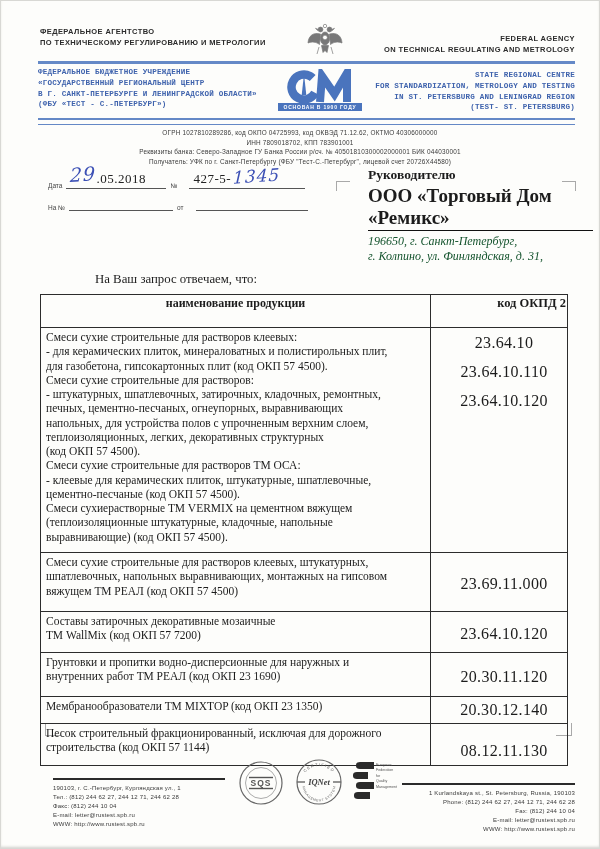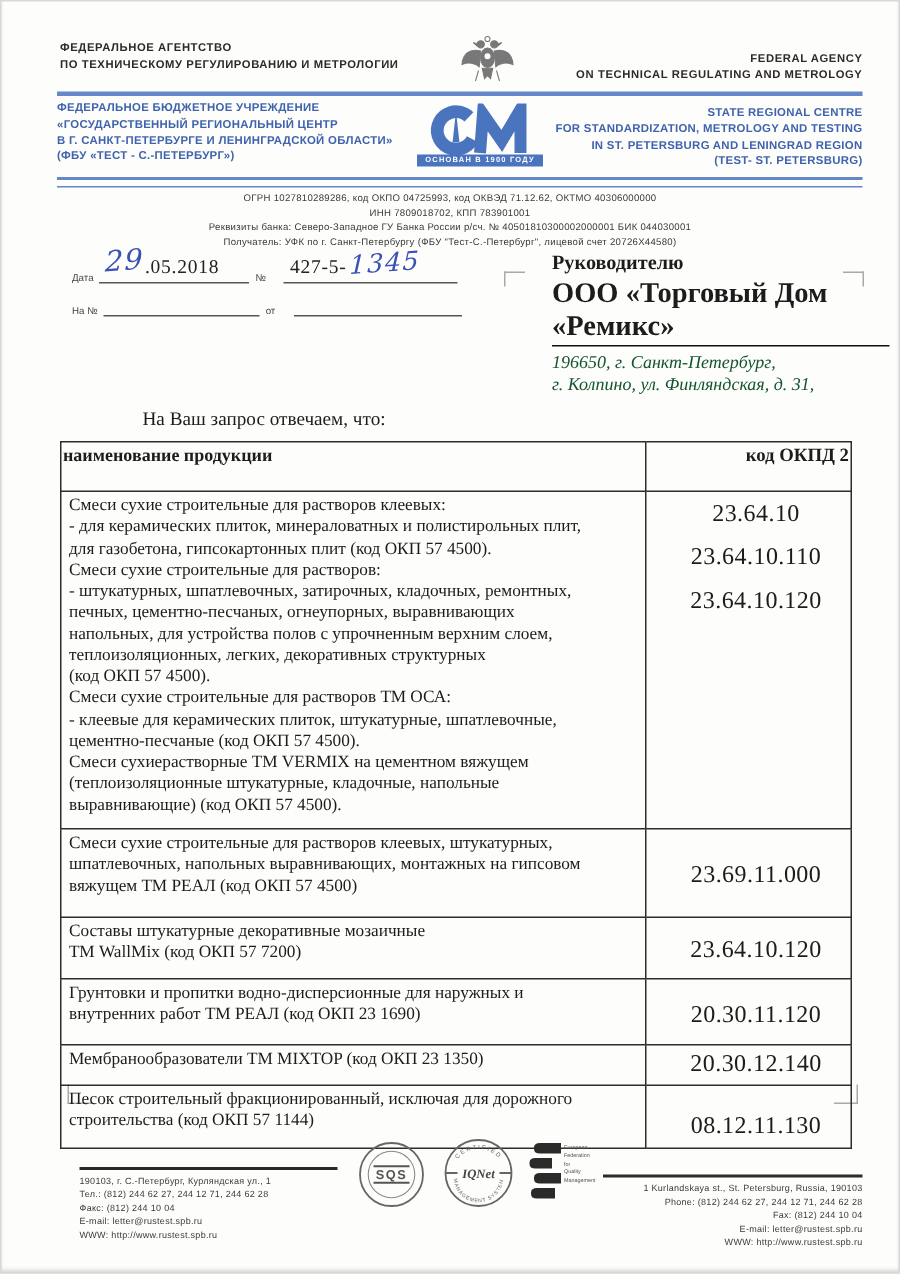--- a/index.html
+++ b/index.html
@@ -15,21 +15,21 @@
     font-family:"Liberation Sans", sans-serif; font-weight:bold;
     font-size:7.5px; letter-spacing:.4px; line-height:1.5; color:#2b2b2b;
   }
   .agency-ru { width:255px; text-align:left; }
   .agency-en { flex:1; text-align:right; padding-top:7px; }
   .eagle-box { width:60px; display:flex; justify-content:center; margin-top:-3px; }
   .rule-blue1 { position:absolute; top:61px; left:38px; right:25px; height:2.5px; background:#4a74bd; opacity:.85; }
   
   .org-band { position:absolute; top:67px; left:38px; right:25px; display:flex; align-items:flex-start; }
   .org-ru, .org-en {
-    font-family:Liberation Sans, sans-serif; font-weight:bold;
+    font-family:Liberation Mono, monospace; font-weight:bold;
     font-size:7.6px; line-height:1.42; color:#3f63ad; letter-spacing:.2px;
   }
   .org-ru { width:232px; }
   .org-en { flex:1; text-align:right; padding-top:3px; }
   .logo-box { width:100px; display:flex; flex-direction:column; align-items:center; margin-top:2px; }
   .logo-band {
     margin-top:-2px; background:#4a74bd; color:#fff; font-family:"Liberation Sans", sans-serif;
     font-size:5px; font-weight:bold; letter-spacing:.8px; padding:1.5px 5px 1px 5px; line-height:1;
   }
   .rule-blue2 { position:absolute; top:118px; left:38px; right:25px; height:3.5px;
@@ -56,21 +56,21 @@
   .mark-br { left:556px; top:723px; border-right:1px solid #a9a9a9; border-bottom:1px solid #a9a9a9; width:15px; height:12px; }
   .recipient { position:absolute; top:167px; left:350px; width:225px;margin-left:18px; }
   .r-to { font-weight:bold; font-size:13.5px; }
   .r-org { font-weight:bold; font-size:19px; border-bottom:1.3px solid #111; display:inline-block; padding-bottom:1px; margin-top:2px; }
   .r-addr { margin-top:3px; font-style:italic; font-size:12px; line-height:1.26; color:#14532d; }
   
   .intro { position:absolute; top:272px; left:95px; font-size:12.8px; }
   table.doc { position:absolute; top:294px; left:40px; width:527px; border-collapse:collapse; table-layout:fixed; }
   table.doc td, table.doc th { border:1.2px solid #2c2c2c; vertical-align:top; }
   col.c-name { width:390px; } col.c-code { width:137px; }
-  th.h-name { height:30px; font-size:12px; font-weight:bold; text-align:left; vertical-align:middle; }
+  th.h-name { height:30px; font-size:12px; font-weight:bold; text-align:center; vertical-align:middle; }
   th.h-code { font-size:12.5px; font-weight:bold; text-align:right; vertical-align:middle; }
   td.name-cell { padding:2px 6px 2px 5px; font-size:11.5px; line-height:1.24; }
   td.code-cell { padding:6px 2px 2px 12px; text-align:center; font-size:16px; letter-spacing:.3px; }
   td.code-cell.v-bottom { vertical-align:bottom; padding-bottom:5px; }
   .code-item { margin-bottom:11px; }
   tr.row-h216 td { height:216px; } tr.row-h50 td { height:50px; } tr.row-h32 td { height:32px; }
   tr.row-h35 td { height:35px; } tr.row-h22 td { height:22px; } tr.row-h30 td { height:30px; }
   
   .f-rule-l { position:absolute; left:53px; top:778px; width:172px; height:2.4px; background:#2b2b2b; }
   .f-rule-r { position:absolute; left:402px; top:783px; width:173px; height:2.4px; background:#2b2b2b; }
@@ -217,21 +217,21 @@
     <tr class="row-h50">
       <td class="name-cell">
             <div>Смеси сухие строительные для растворов клеевых, штукатурных,</div>
             <div>шпатлевочных, напольных выравнивающих, монтажных на гипсовом</div>
             <div>вяжущем ТМ РЕАЛ (код ОКП 57 4500)</div>
           </td>
       <td class="code-cell" style="vertical-align:middle;">23.69.11.000</td>
     </tr>
     <tr class="row-h32">
       <td class="name-cell">
-            <div>Составы штукатурные декоративные мозаичные</div>
+            <div>Составы затирочных декоративные мозаичные</div>
             <div>ТМ WallMix (код ОКП 57 7200)</div>
           </td>
       <td class="code-cell" style="vertical-align:middle;">23.64.10.120</td>
     </tr>
     <tr class="row-h35">
       <td class="name-cell">
             <div>Грунтовки и пропитки водно-дисперсионные для наружных и</div>
             <div>внутренних работ ТМ РЕАЛ (код ОКП 23 1690)</div>
           </td>
       <td class="code-cell" style="vertical-align:middle;">20.30.11.120</td>

